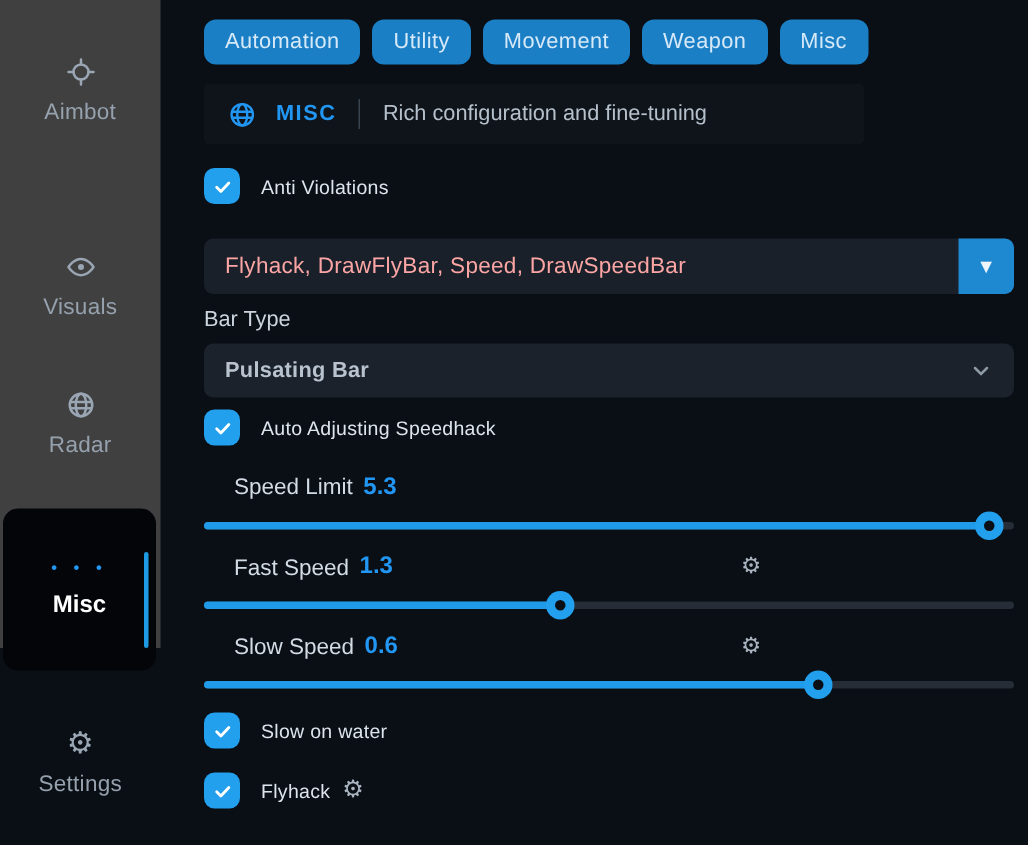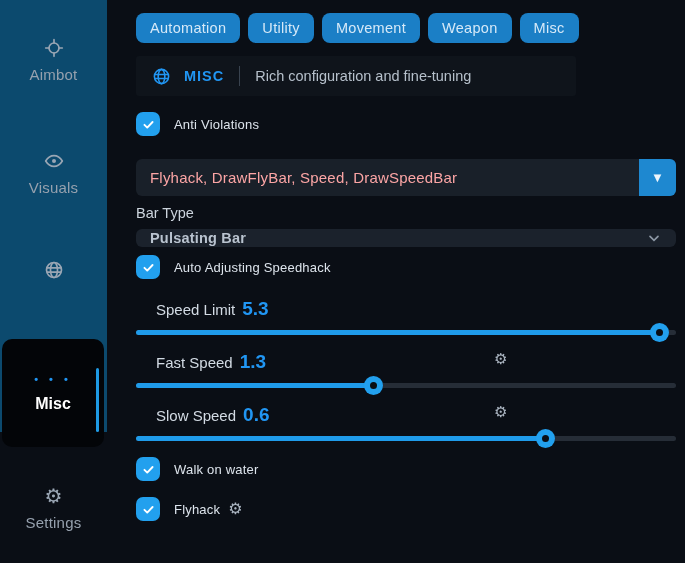--- a/index.html
+++ b/index.html
@@ -1,21 +1,21 @@
 <!DOCTYPE html>
 <html><head>
 <meta charset="utf-8">
 <style>
   * { margin:0; padding:0; box-sizing:border-box; }
   html,body { width:685px; height:563px; overflow:hidden; }
   body { background:#0a0e15; font-family:"Liberation Sans", sans-serif; }
   .app { position:relative; width:685px; height:563px; background:#0a0e15; overflow:hidden; }
 
   
-  .sidebar { position:absolute; left:0; top:0; width:107px; height:432px; background:#0c4a6e; }
+  .sidebar { position:absolute; left:0; top:0; width:107px; height:432px; background:#404040; }
   .side-item { position:absolute; width:107px; text-align:center; cursor:pointer; }
   .side-icon { display:flex; justify-content:center; align-items:center; height:24px; margin-bottom:6px; color:#9aa6b4; }
   .side-icon svg { width:20px; height:20px; }
   .side-label { font-size:15px; color:#96a1ae; letter-spacing:0.2px; }
   .side-selected { position:absolute; left:2px; top:339px; width:102px; height:108px;
                    background:#030508; border-radius:10px; cursor:pointer; }
   .side-selected .sel-inner { position:absolute; left:0; top:0; width:100%; height:100%;
                    display:flex; flex-direction:column; justify-content:center; align-items:center; gap:10px; }
   .ellipsis-dots { color:#2196f3; font-size:11px; letter-spacing:4px; font-weight:bold; }
   .sel-label { color:#ffffff; font-weight:bold; font-size:16px; }
@@ -45,30 +45,30 @@
 
   .multiselect { position:relative; margin-top:23px; height:37px; background:#192029; border-radius:6px;
                  display:flex; align-items:center; padding:0 14px; cursor:pointer; }
   .multiselect-value { color:#fca5a5; font-size:15px; letter-spacing:0.2px; }
   .ms-button { position:absolute; right:0; top:0; width:37px; height:37px; background:#1e88d0;
                border-radius:0 6px 6px 0; display:flex; align-items:center; justify-content:center; cursor:pointer; }
   .ms-arrow { color:#eef5fb; font-size:13px; }
 
   .field-label { margin-top:9px; font-size:14.5px; color:#ccd4dd; }
 
-  .select { margin-top:8px; height:18px; background:#1b222c; border-radius:6px;
+  .select { margin-top:8px; height:36px; background:#1b222c; border-radius:6px;
             display:flex; align-items:center; padding:0 14px; cursor:pointer; }
   .select-value { color:#b9c3cf; font-size:14.5px; font-weight:bold; letter-spacing:0.2px; }
   .select-chevron { margin-left:auto; color:#8d98a5; display:flex; }
   .select-chevron svg { width:16px; height:16px; }
 
   .slider-head { position:relative; display:flex; align-items:baseline; margin-top:19px; height:18px;margin-left:20px; }
-  .slider-head.tight { margin-top:9px; }
+  .slider-head.tight { margin-top:9px;align-items:center; }
   .slider-label { color:#d3dbe4; font-size:15px; }
-  .slider-value { color:#2196f3; font-size:19px; font-weight:bold; margin-left:7px; }
+  .slider-value { color:#2196f3; font-size:16px; font-weight:bold; margin-left:7px; }
   .slider-gear { position:absolute; left:338px; top:-1px; color:#aab4c0; font-size:15px; cursor:pointer; }
 
   .slider { position:relative; height:19px; margin-top:7px; cursor:pointer; }
   .slider-track { position:absolute; left:0; right:0; top:7px; height:5px; background:#262d37; border-radius:3px; }
   .slider-fill { position:absolute; left:0; top:7px; height:5px; width:var(--p,50%); background:#1f9bea; border-radius:3px; }
   .slider-thumb { position:absolute; top:0; left:calc(var(--p,50%) - 10px); width:19px; height:19px;
                   border-radius:50%; background:#22a0ee; }
   .slider-thumb::after { content:""; position:absolute; left:6px; top:6px; width:7px; height:7px;
                   border-radius:50%; background:#0a0e15; }
 </style>
@@ -82,38 +82,39 @@
     <div class="side-item" style="top:36px">
       <div class="side-icon">
         <svg viewBox="0 0 24 24" fill="none" stroke="currentColor" stroke-width="2" stroke-linecap="round">
           <circle cx="12" cy="12" r="6"></circle>
           <path d="M12 2v4M12 18v4M2 12h4M18 12h4"></path>
         </svg>
       </div>
       <div class="side-label">Aimbot</div>
     </div>
 
-    <div class="side-item" style="top:149px">
+    <div class="side-item" style="top:166px">
       <div class="side-icon">
         <svg viewBox="0 0 24 24" fill="none" stroke="currentColor" stroke-width="2" stroke-linejoin="round">
           <path d="M2 12s4-6.5 10-6.5S22 12 22 12s-4 6.5-10 6.5S2 12 2 12z"></path>
           <circle cx="12" cy="12" r="2.4" fill="currentColor" stroke="none"></circle>
         </svg>
       </div>
       <div class="side-label">Visuals</div>
     </div>
 
     <div class="side-item" style="top:258px">
       <div class="side-icon">
         <svg viewBox="0 0 24 24" fill="none" stroke="currentColor" stroke-width="2">
           <circle cx="12" cy="12" r="9"></circle>
           <path d="M3.5 9.5h17M3.5 14.5h17"></path>
           <ellipse cx="12" cy="12" rx="4.2" ry="9"></ellipse>
         </svg>
       </div>
+      <div class="side-label">Radar</div>
     </div>
 
     <div class="side-selected">
       <div class="sel-inner">
         <span class="ellipsis-dots">• • •</span>
         <span class="sel-label">Misc</span>
       </div>
       <span class="sel-bar"></span>
     </div>
 
@@ -212,21 +213,21 @@
       <div class="slider-fill"></div>
       <div class="slider-thumb"></div>
     </div>
 
     <div class="check-row" style="margin-top:9px">
       <span class="checkbox">
         <svg viewBox="0 0 24 24">
           <path d="M5.5 12.5l4.5 4.5 8.5-9" stroke="#fff" stroke-width="3" fill="none" stroke-linecap="round" stroke-linejoin="round"></path>
         </svg>
       </span>
-      <span class="check-label">Walk on water</span>
+      <span class="check-label">Slow on water</span>
     </div>
 
     <div class="check-row" style="">
       <span class="checkbox">
         <svg viewBox="0 0 24 24">
           <path d="M5.5 12.5l4.5 4.5 8.5-9" stroke="#fff" stroke-width="3" fill="none" stroke-linecap="round" stroke-linejoin="round"></path>
         </svg>
       </span>
       <span class="check-label">Flyhack</span>
       <span class="inline-gear">⚙</span>

